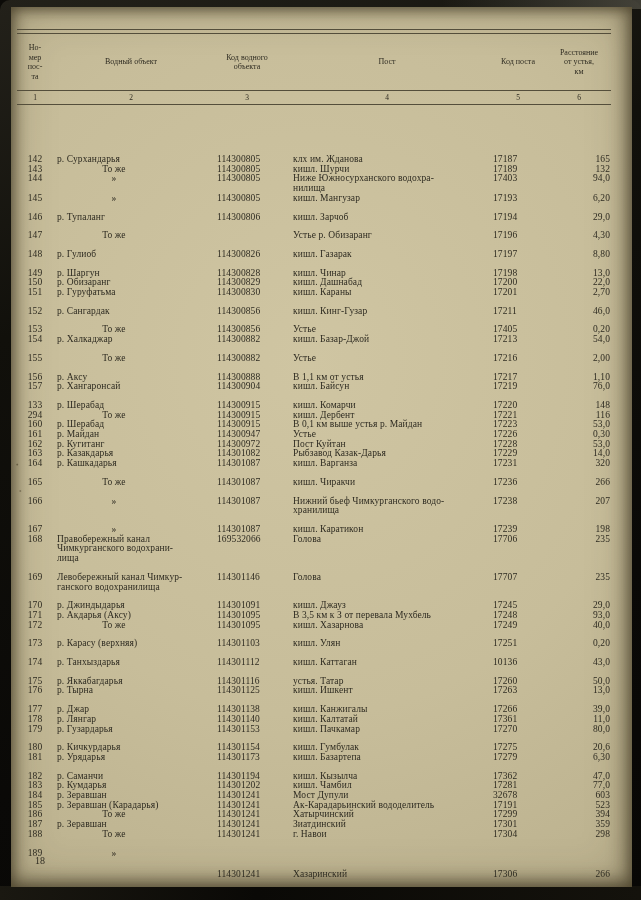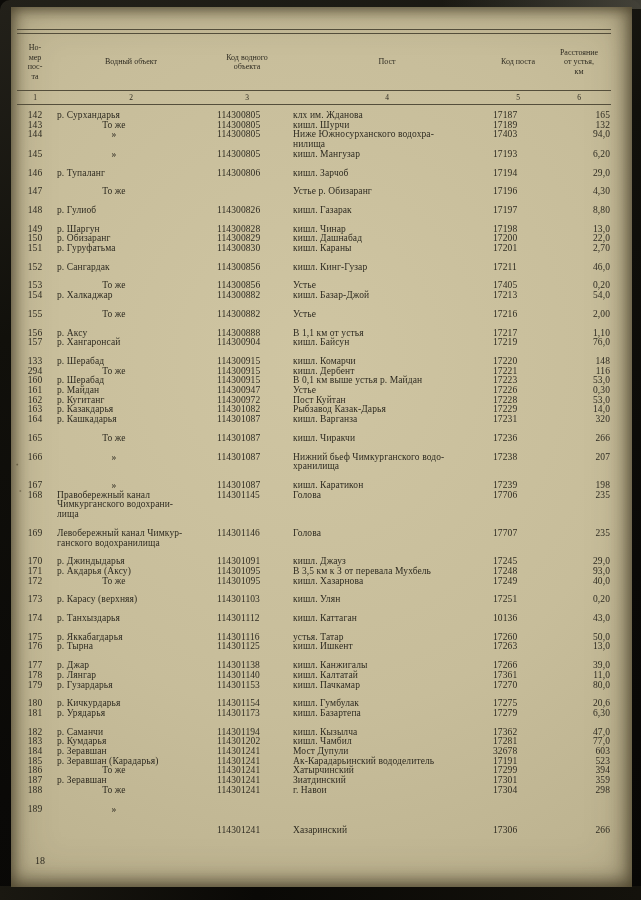--- a/index.html
+++ b/index.html
@@ -49,21 +49,21 @@
     grid-template-columns:36px 156px 76px 204px 58px 64px;
     align-items:start;
   }
   .head-row { min-height:56px; align-items:center; }
   .hcell {
     font-size:8px; line-height:9.5px; text-align:center;
     white-space:pre-line; color:var(--ink, #2e2b21);
   }
   .num-row { height:13px; align-items:center; }
   .ncell { font-size:7.5px; text-align:center; color:var(--ink, #2e2b21); }
-  .tbody { padding-top:6px; }
+  .tbody { padding-top:6px;margin-top:44px; }
   .group { margin-bottom:9px; }
   .group.spacer { margin-top:12px; }
   .row { align-items:start; }
   .cell {
     font-size:9.5px; line-height:9.7px; white-space:pre-line;
     color:var(--ink, #2e2b21); letter-spacing:.1px;
   }
   .cell.num { text-align:center; }
   .cell.obj { padding-left:4px; }
   .cell.obj.ditto { text-align:center; padding-left:0; padding-right:34px; }
@@ -347,21 +347,21 @@
               <div class="cell code">114301087</div>
               <div class="cell post">кишл. Каратикон</div>
               <div class="cell pcode">17239</div>
               <div class="cell dist">198</div>
             </div>
             <div class="grid row">
               <div class="cell num">168</div>
               <div class="cell obj">Правобережный канал
 Чимкурганского водохрани-
 лища</div>
-              <div class="cell code">114301145</div>
+              <div class="cell code">169532066</div>
               <div class="cell post">Голова</div>
               <div class="cell pcode">17706</div>
               <div class="cell dist">235</div>
             </div>
           </div>
           <div class="group">
             <div class="grid row">
               <div class="cell num">169</div>
               <div class="cell obj">Левобережный канал Чимкур-
 ганского водохранилища</div>

